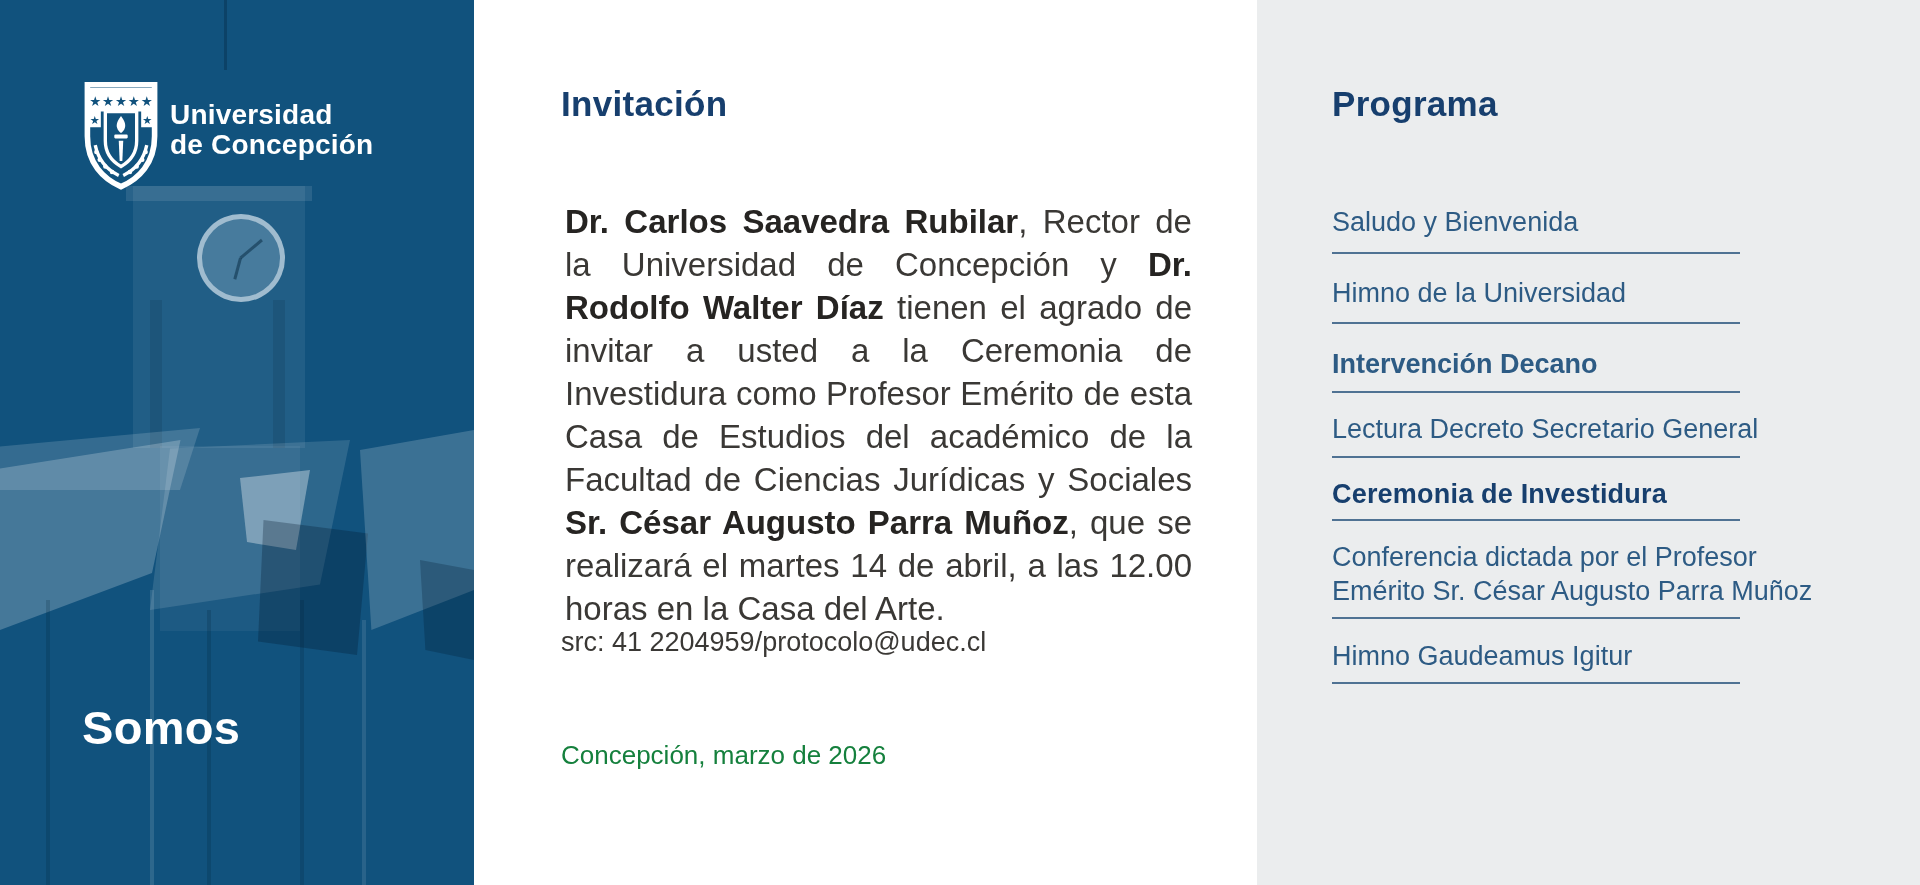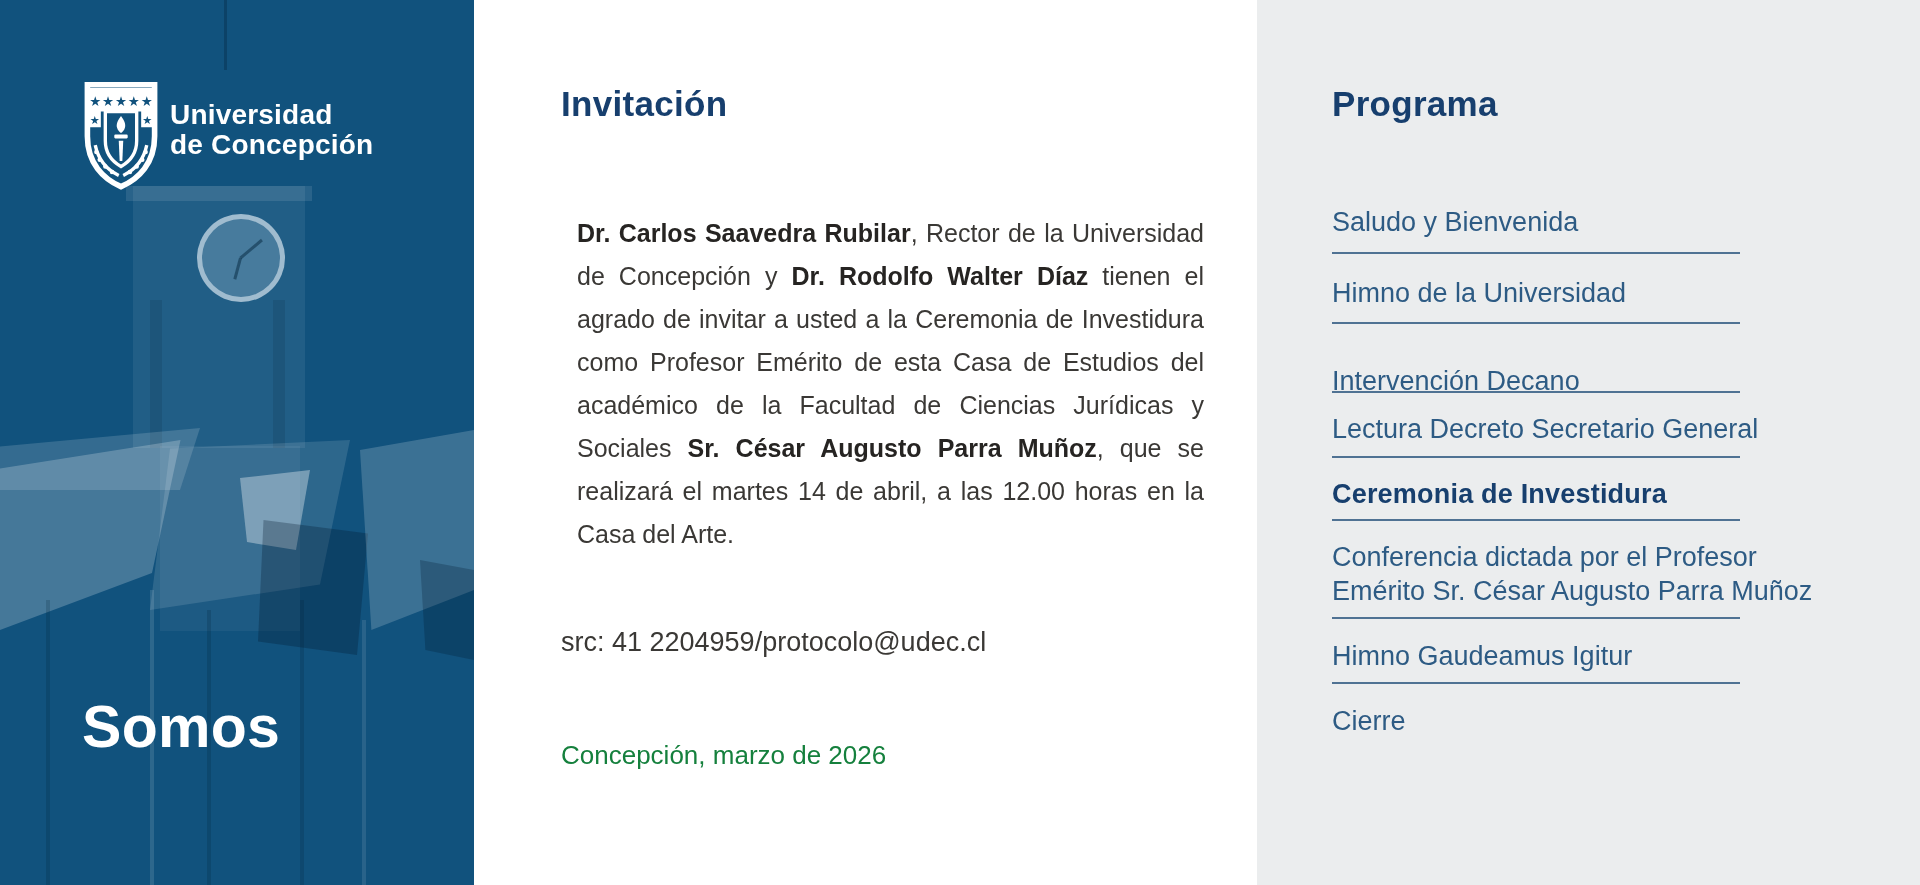--- a/index.html
+++ b/index.html
@@ -51,42 +51,42 @@
   .art-fp5{left:362px;top:620px;width:4px;height:265px;background:rgba(255,255,255,.10);}
 
   
   .logo{position:absolute;left:80px;top:78px;display:flex;}
   .logo-shield{width:82px;height:112px;flex:0 0 auto;}
   .logo-text{margin-left:8px;margin-top:22px;color:#ffffff;font-weight:700;
              font-size:28px;line-height:30px;letter-spacing:.2px;white-space:nowrap;}
 
   
   .slogan{position:absolute;left:82px;top:702px;color:#ffffff;font-weight:700;
-          font-size:59px;line-height:51px;letter-spacing:.3px;}
+          font-size:47px;line-height:51px;letter-spacing:.3px;}
 
   
   .heading{position:absolute;font-size:35px;font-weight:700;color:#173f6e;
            letter-spacing:.3px;margin:0;}
   .inv-title{left:87px;top:84px;}
   .body-par{position:absolute;left:87px;top:196px;width:627px;
-            font-size:25px;line-height:43px;color:#3a3835;text-align:justify;margin:16px;}
+            font-size:33px;line-height:43px;color:#3a3835;text-align:justify;margin:4px;}
   .body-par .b{font-weight:700;color:#262422;}
   .contact{position:absolute;left:87px;top:627px;font-size:27px;color:#3a3835;}
   .dateline{position:absolute;left:87px;top:740px;width:627px;text-align:left;
             font-size:26px;color:#15803d;}
 
   
   .prog-title{left:75px;top:84px;}
   .program-item{position:absolute;left:75px;width:490px;font-size:27px;
                 line-height:34px;color:#2d5b84;}
   .program-item.bold-item{font-weight:700;color:#173f6e;letter-spacing:.2px;}
   .separator{position:absolute;left:75px;width:408px;height:2px;background:#4f7293;}
   .i1{top:205px;} .s1{top:252px;}
   .i2{top:276px;} .s2{top:322px;}
-  .i3{top:364px;} .s3{top:391px;}
+  .i3{top:347px;font-weight:bold;} .s3{top:391px;}
   .i4{top:412px;} .s4{top:456px;}
   .i5{top:477px;} .s5{top:519px;}
   .i6{top:540px;} .s6{top:617px;}
   .i7{top:639px;} .s7{top:682px;}
   .i8{top:704px;}
 </style>
 </head>
 <body>
 
 <div class="page">
@@ -172,16 +172,15 @@
     <div class="program-item i3">Intervención Decano</div>
     <div class="separator s3"></div>
     <div class="program-item i4">Lectura Decreto Secretario General</div>
     <div class="separator s4"></div>
     <div class="program-item bold-item i5">Ceremonia de Investidura</div>
     <div class="separator s5"></div>
     <div class="program-item i6">Conferencia dictada por el Profesor Emérito Sr. César Augusto Parra Muñoz</div>
     <div class="separator s6"></div>
     <div class="program-item i7">Himno Gaudeamus Igitur</div>
     <div class="separator s7"></div>
-    <div class="program-item i8">Cierre</div>
   </aside>
 
 </div>
 
 </body></html>

